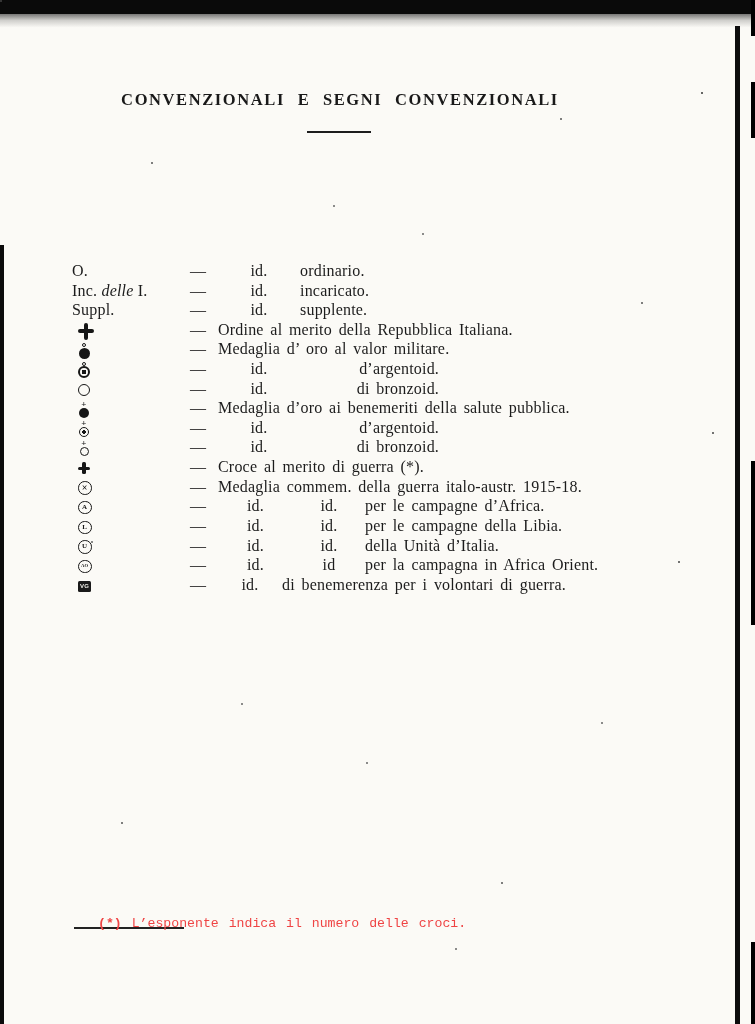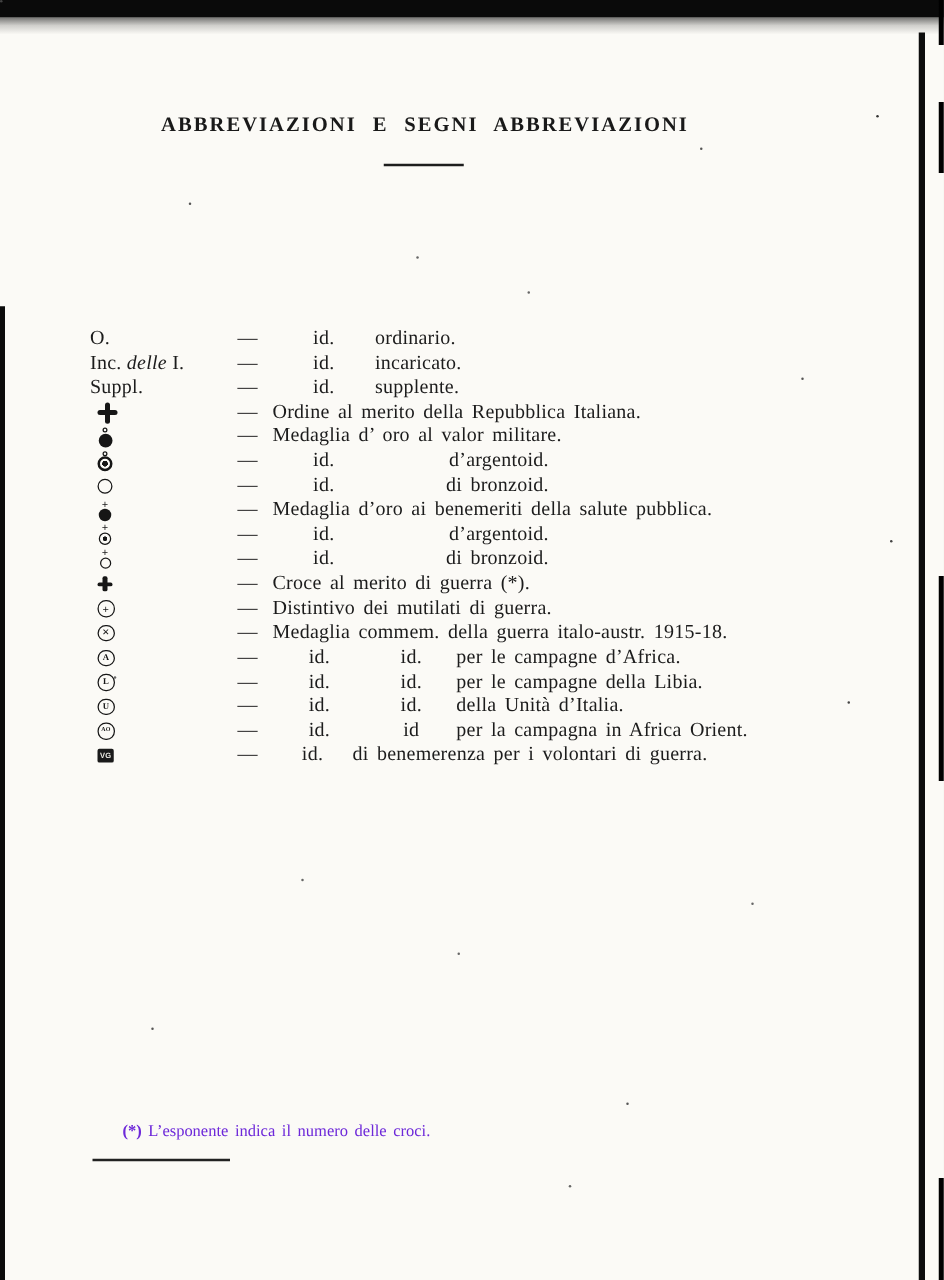--- a/index.html
+++ b/index.html
@@ -77,51 +77,50 @@
   .ic-africa-orient-campaign-icon{font-size:4.8px;letter-spacing:.2px;}
   
   .ic-war-merit-cross-icon{width:12px;height:12px;}
   .ic-war-merit-cross-icon::before{content:"";position:absolute;left:4.2px;top:0;width:3.6px;height:12px;background:#161616;border-radius:1.5px;}
   .ic-war-merit-cross-icon::after{content:"";position:absolute;top:4.2px;left:0;width:12px;height:3.6px;background:#161616;border-radius:1.5px;}
   
   .ic-volontari-guerra-icon{width:13px;height:11px;background:#1a1a1a;color:#efeee8;
     border-radius:1.5px;font:bold 6px "Liberation Sans",sans-serif;letter-spacing:.2px;}
   
   .footnote-rule{position:absolute;top:927px;left:74px;width:110px;height:2px;background:#222;}
-  .footnote{position:absolute;top:897px;left:98px;font-size:13.2px;word-spacing:2px;color:#6d28d9;}
+  .footnote{position:absolute;top:916px;left:98px;font-size:13.2px;word-spacing:2px;color:#ef4444;font-family:Liberation Mono, monospace;}
   .footnote b{font-weight:bold;}
 </style>
 </head>
 <body>
 
 <div class="page">
 
   <div class="edge-top"></div>
   <div class="edge-top-fade"></div>
   <div class="edge-right-inner"></div>
   <div class="edge-right-outer"></div>
   <div class="edge-left"></div>
   <div class="speckles"></div>
 
-  <div class="title">ABBREVIAZIONI E SEGNI ABBREVIAZIONI</div>
+  <div class="title">CONVENZIONALI E SEGNI CONVENZIONALI</div>
   <div class="title-rule"></div>
 
   <div class="list" id="list">
       <div class="row"><span class="lbl">O.</span><span class="dash">—</span><span class="content type-two"><span class="c1">id.</span><span class="ctext">ordinario.</span></span></div>
       <div class="row"><span class="lbl">Inc. <i>delle</i> I.</span><span class="dash">—</span><span class="content type-two"><span class="c1">id.</span><span class="ctext">incaricato.</span></span></div>
       <div class="row"><span class="lbl">Suppl.</span><span class="dash">—</span><span class="content type-two"><span class="c1">id.</span><span class="ctext">supplente.</span></span></div>
       <div class="row"><span class="lbl"><span class="sym ic-order-merit-cross-icon"></span></span><span class="dash">—</span><span class="content type-plain"><span class="ctext">Ordine al merito della Repubblica Italiana.</span></span></div>
       <div class="row"><span class="lbl"><span class="sym ic-gold-medal-icon"></span></span><span class="dash">—</span><span class="content type-plain"><span class="ctext">Medaglia d’ oro al valor militare.</span></span></div>
       <div class="row"><span class="lbl"><span class="sym ic-silver-medal-icon"></span></span><span class="dash">—</span><span class="content type-three"><span class="c1">id.</span><span class="c2">d’argento</span><span class="ctext">id.</span></span></div>
       <div class="row"><span class="lbl"><span class="sym ic-bronze-medal-icon"></span></span><span class="dash">—</span><span class="content type-three"><span class="c1">id.</span><span class="c2">di bronzo</span><span class="ctext">id.</span></span></div>
       <div class="row"><span class="lbl"><span class="sym ic-gold-health-medal-icon"></span></span><span class="dash">—</span><span class="content type-plain"><span class="ctext">Medaglia d’oro ai benemeriti della salute pubblica.</span></span></div>
       <div class="row"><span class="lbl"><span class="sym ic-silver-health-medal-icon"></span></span><span class="dash">—</span><span class="content type-three"><span class="c1">id.</span><span class="c2">d’argento</span><span class="ctext">id.</span></span></div>
       <div class="row"><span class="lbl"><span class="sym ic-bronze-health-medal-icon"></span></span><span class="dash">—</span><span class="content type-three"><span class="c1">id.</span><span class="c2">di bronzo</span><span class="ctext">id.</span></span></div>
       <div class="row"><span class="lbl"><span class="sym ic-war-merit-cross-icon"></span></span><span class="dash">—</span><span class="content type-plain"><span class="ctext">Croce al merito di guerra (*).</span></span></div>
-      <div class="row"><span class="lbl"><span class="sym ic-mutilati-badge-icon">+</span></span><span class="dash">—</span><span class="content type-plain"><span class="ctext">Distintivo dei mutilati di guerra.</span></span></div>
       <div class="row"><span class="lbl"><span class="sym ic-commem-medal-icon">×</span></span><span class="dash">—</span><span class="content type-plain"><span class="ctext">Medaglia commem. della guerra italo-austr. 1915-18.</span></span></div>
       <div class="row"><span class="lbl"><span class="sym ic-africa-campaign-icon">A</span></span><span class="dash">—</span><span class="content type-commem"><span class="c1">id.</span><span class="c2">id.</span><span class="ctext">per le campagne d’Africa.</span></span></div>
       <div class="row"><span class="lbl"><span class="sym ic-libia-campaign-icon">L</span></span><span class="dash">—</span><span class="content type-commem"><span class="c1">id.</span><span class="c2">id.</span><span class="ctext">per le campagne della Libia.</span></span></div>
       <div class="row"><span class="lbl"><span class="sym ic-unita-italia-icon">U</span></span><span class="dash">—</span><span class="content type-commem"><span class="c1">id.</span><span class="c2">id.</span><span class="ctext">della Unità d’Italia.</span></span></div>
       <div class="row"><span class="lbl"><span class="sym ic-africa-orient-campaign-icon">AO</span></span><span class="dash">—</span><span class="content type-commem"><span class="c1">id.</span><span class="c2">id</span><span class="ctext">per la campagna in Africa Orient.</span></span></div>
       <div class="row"><span class="lbl"><span class="sym ic-volontari-guerra-icon">VG</span></span><span class="dash">—</span><span class="content type-benem"><span class="c1">id.</span><span class="ctext">di benemerenza per i volontari di guerra.</span></span></div>
     </div>
 
   <div class="footnote-rule"></div>
   <div class="footnote">

